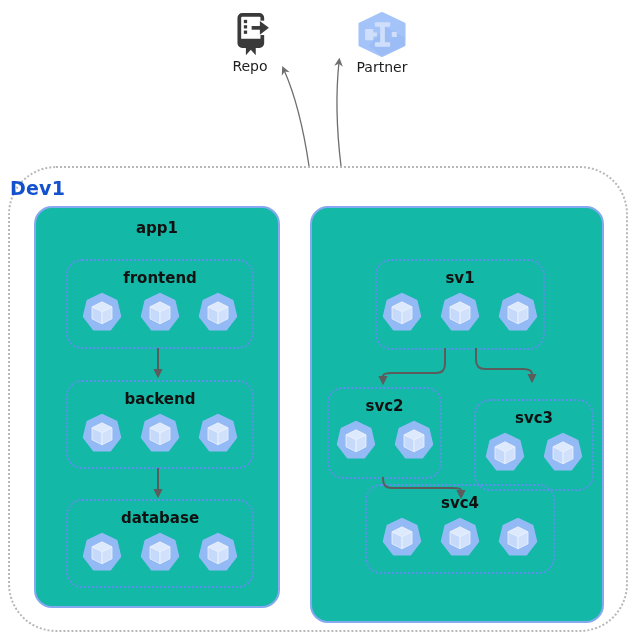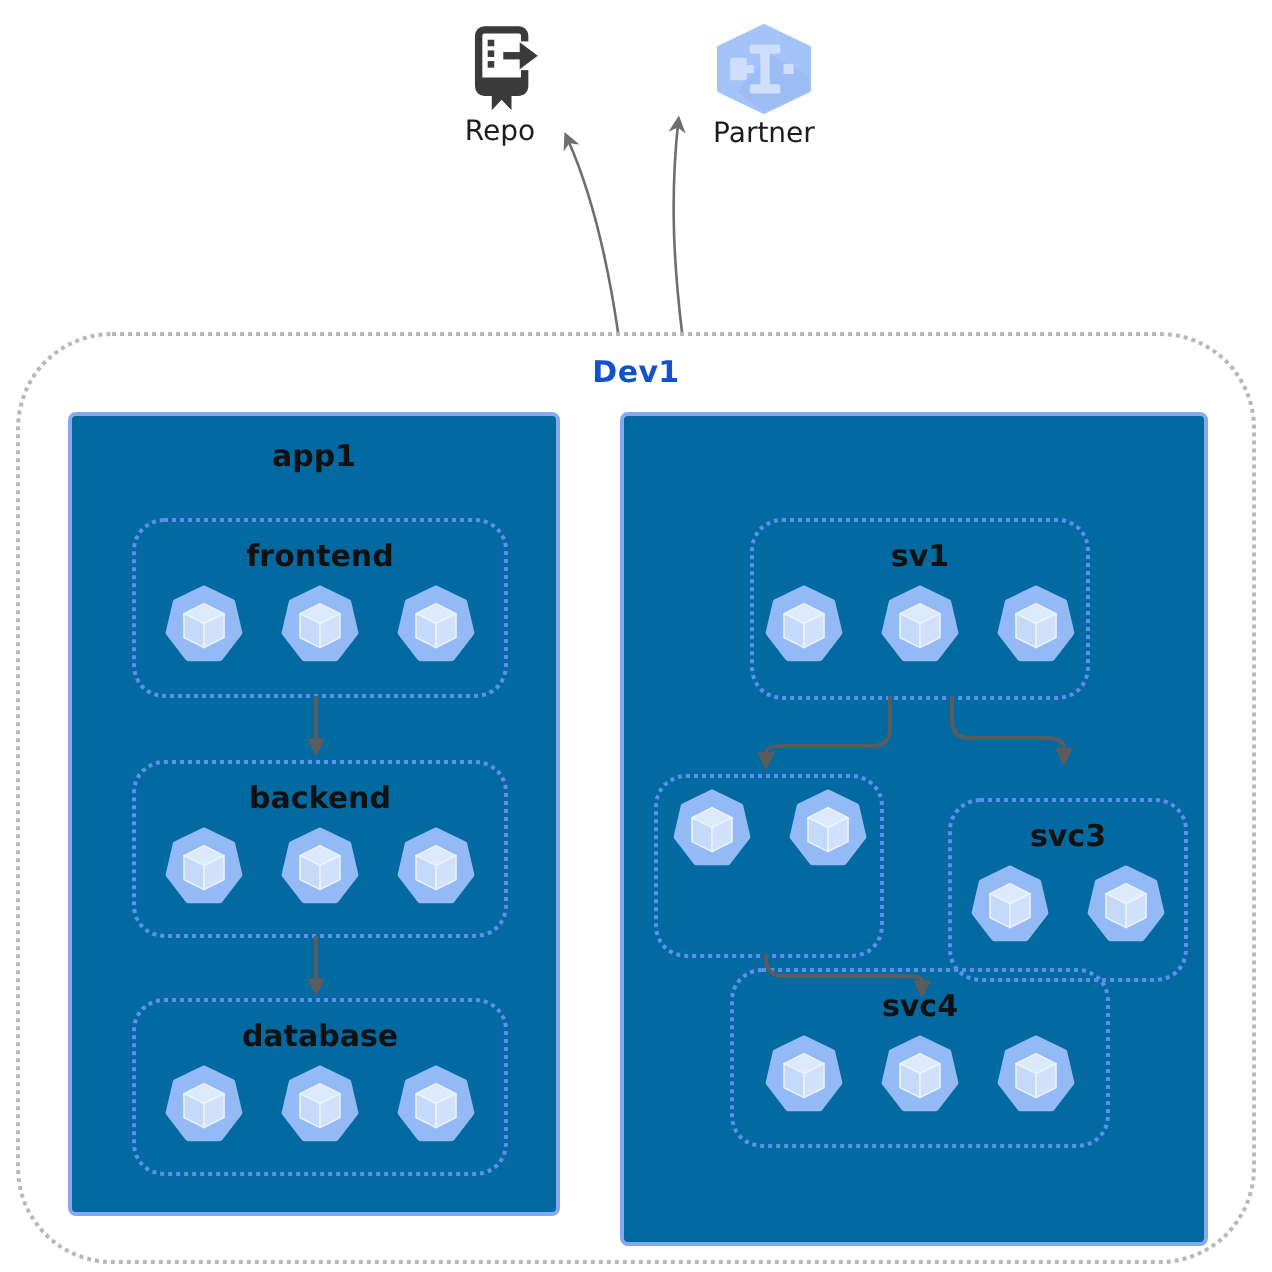--- a/index.html
+++ b/index.html
@@ -3,23 +3,23 @@
 <meta charset="utf-8">
 <style>
   html,body { margin:0; padding:0; background:#ffffff; }
   body { width:636px; height:636px; font-family:"DejaVu Sans","Liberation Sans",sans-serif; }
   .canvas { position:relative; width:636px; height:636px; background:#ffffff; overflow:hidden; }
 
   .edges-layer { position:absolute; left:0; top:0; width:636px; height:636px; z-index:5; pointer-events:none; }
 
   .boundary { position:absolute; left:8px; top:166px; width:620px; height:466px;
               border:2px dotted #b8b8b8; border-radius:48px; box-sizing:border-box; z-index:1; }
-  .boundary-label { text-align:center; margin-top:9px; font-weight:bold; font-size:15px; color:#1352cc; letter-spacing:0.2px; }
-
-  .app { position:absolute; border:2px solid #85a9f1; border-radius:4px; box-sizing:border-box; z-index:2; background:#0369a1; }
+  .boundary-label { margin-top:9px; font-weight:bold; font-size:19px; color:#1352cc; letter-spacing:0.2px; }
+
+  .app { position:absolute; border:2px solid #85a9f1; border-radius:18px; box-sizing:border-box; z-index:2; background:#14b8a6; }
   .app-label { text-align:center; margin-top:11px; font-weight:bold; font-size:15px; color:#111111; }
   #app1 { left:34px; top:206px; width:246px; height:402px; }
   #app2 { left:310px; top:206px; width:294px; height:417px; }
 
   .service { position:absolute; border:2px dotted #5e8fee; border-radius:16px; box-sizing:border-box; }
   .service-label { text-align:center; margin-top:8px; font-weight:bold; font-size:15px; color:#111111; }
   .pods { display:flex; justify-content:center; gap:18px; margin-top:5px; }
   .pod-icon { width:40px; height:42px; display:block; }
 
   #svc-frontend { left:30px; top:51px;  width:188px; height:90px; }
@@ -226,20 +226,21 @@
     <g transform="translate(0,2)" stroke="#edf3fe" stroke-width="2" stroke-linejoin="round">
       <polygon points="50,22 75,34.5 50,47 25,34.5" fill="#dde9fd"></polygon>
       <polygon points="25,34.5 50,47 50,77 25,64.5" fill="#c5d9fb"></polygon>
       <polygon points="75,34.5 50,47 50,77 75,64.5" fill="#d1e1fc"></polygon>
     </g>
   </svg>
 </div>
     </div>
 
     <div class="service" id="svc-svc2">
+      <div class="service-label">svc2</div>
       <div class="pods">
   <svg class="pod-icon" viewBox="0 0 100 104" xmlns="http://www.w3.org/2000/svg">
     <polygon points="50,5 85.5,22 94.5,60.5 70,92.5 30,92.5 5.5,60.5 14.5,22" fill="#93baf5" stroke="#93baf5" stroke-width="7" stroke-linejoin="round"></polygon>
     <g transform="translate(0,2)" stroke="#edf3fe" stroke-width="2" stroke-linejoin="round">
       <polygon points="50,22 75,34.5 50,47 25,34.5" fill="#dde9fd"></polygon>
       <polygon points="25,34.5 50,47 50,77 25,64.5" fill="#c5d9fb"></polygon>
       <polygon points="75,34.5 50,47 50,77 75,64.5" fill="#d1e1fc"></polygon>
     </g>
   </svg>
 

